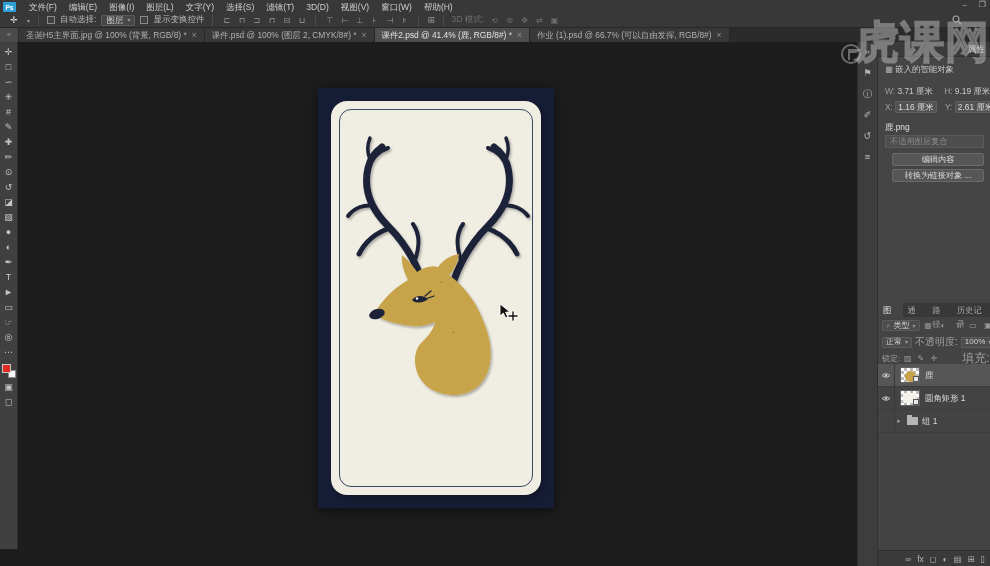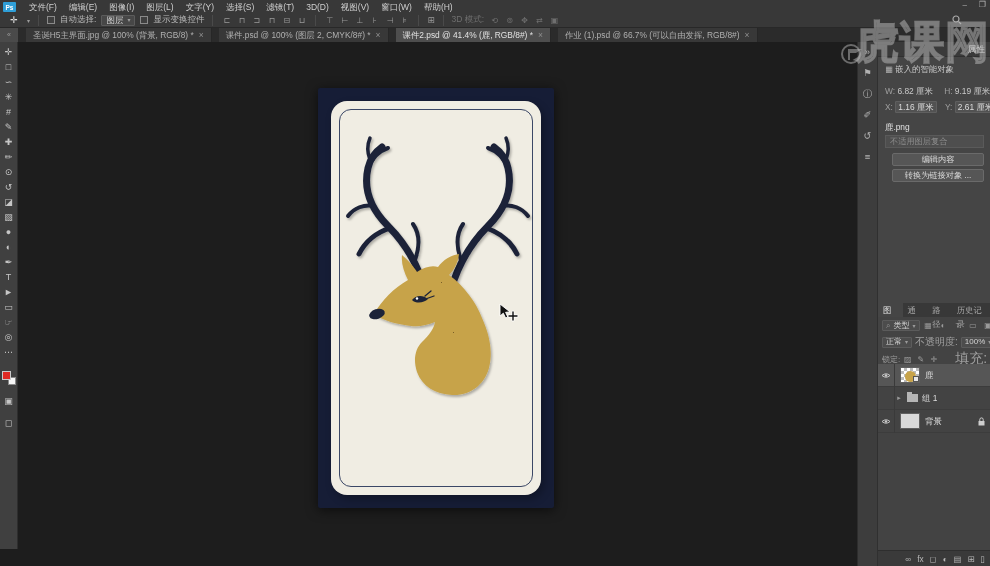--- a/index.html
+++ b/index.html
@@ -1,19 +1,19 @@
 <!DOCTYPE html>
 <html><head>
 <meta charset="utf-8">
 <style>
   * { margin:0; padding:0; box-sizing:border-box; }
   html,body { width:990px; height:566px; overflow:hidden; background:#1d1d1d;
     font-family:"Liberation Sans","DejaVu Sans",sans-serif; }
   #app { position:relative; width:990px; height:566px; background:#1d1d1d; color:#c5c5c5; }
-  .abs { position:absolute;gap:7px; }
+  .abs { position:absolute; }
 
   
   #menubar { left:0; top:0; width:990px; height:15px; background:#383838; border-bottom:1px solid #2a2a2a;
     display:flex; align-items:center; gap:0; padding-left:3px; font-size:8.5px; color:#cfcfcf; }
   #ps-logo { width:13px; height:10px; background:#2f9fd8; color:#fff; font-size:6.5px; font-weight:bold;
     display:flex; align-items:center; justify-content:center; border-radius:1px; margin-right:7px; }
   .menu-item { padding:0 6px; line-height:13px; white-space:nowrap; cursor:default; }
   #win-controls { position:absolute; right:4px; top:0; display:flex; gap:12px; font-size:8px; color:#bbb; }
   #win-controls span { cursor:default; }
 
@@ -362,21 +362,21 @@
 
     <div id="props-header">
       <span id="props-tab">属性</span>
     </div>
     <div class="prop-row" style="top:22px">
       <span style="color:#b5b5b5">▦</span>
       <span>嵌入的智能对象</span>
     </div>
     <div class="prop-row" style="top:44px">
       <span class="prop-label">W:</span>
-      <span>6.82 厘米</span>
+      <span>3.71 厘米</span>
       <span class="prop-label" style="margin-left:9px">H:</span>
       <span>9.19 厘米</span>
     </div>
     <div class="prop-row" style="top:60px">
       <span class="prop-label">X:</span>
       <span class="prop-box">1.16 厘米</span>
       <span class="prop-label" style="margin-left:6px">Y:</span>
       <span class="prop-box">2.61 厘米</span>
     </div>
     <div class="prop-row" style="top:80px;color:#e0e0e0">鹿.png</div>
@@ -422,21 +422,21 @@
         <span class="icon-row">
 
         <span style="width:9px;text-align:center">▨</span>
             <span style="width:9px;text-align:center">✎</span>
             <span style="width:9px;text-align:center">✛</span>
           </span>
         <svg width="7" height="9" viewBox="0 0 7 9">
           <rect x="0.5" y="4" width="6" height="4.5" fill="#b5b5b5"></rect>
           <path d="M1.8 4 V2.6 a1.7 1.7 0 0 1 3.4 0 V4" fill="none" stroke="#b5b5b5" stroke-width="1"></path>
         </svg>
-        <span class="prop-label" style="font-size:14px;margin-left:11px">填充:</span>
+        <span class="prop-label" style="font-size:12px;margin-left:18px">填充:</span>
         <span class="mini-select">
           <span>100%</span>
 
         </span>
       </div>
 
       <div class="layer-list">
 
         <div class="layer-row selected">
           <span class="eye-cell">
@@ -446,43 +446,42 @@
               </svg>
           </span>
           <span class="thumb">
               <span class="deer-mini"></span>
               <span class="badge"></span>
             </span>
           <span>鹿</span>
         </div>
 
 
-
-
-        <div class="layer-row">
-          <span class="eye-cell"></span>
-          <span class="caret">▸</span>
-          <span class="folder-icon"></span>
-          <span>组 1</span>
-        </div>
-
         <div class="layer-row">
           <span class="eye-cell">
             <svg width="10" height="7" viewBox="0 0 10 7">
                 <path d="M1 3.5 Q5 0 9 3.5 Q5 7 1 3.5 Z" fill="none" stroke="#ccc" stroke-width="0.9"></path>
                 <circle cx="5" cy="3.5" r="1.2" fill="#ccc"></circle>
               </svg>
           </span>
-          <span class="thumb solid-gray"></span>
-          <span>背景</span>
-          <svg width="7" height="9" viewBox="0 0 7 9" style="margin-left:auto;margin-right:6px">
-            <rect x="0.5" y="4" width="6" height="4.5" fill="#cfcfcf"></rect>
-            <path d="M1.8 4 V2.6 a1.7 1.7 0 0 1 3.4 0 V4" fill="none" stroke="#cfcfcf" stroke-width="1"></path>
-          </svg>
+          <span class="thumb">
+              <span class="shape-fill" style="border-radius:2px"></span>
+              <span class="badge"></span>
+            </span>
+          <span>圆角矩形 1</span>
         </div>
+
+
+        <div class="layer-row">
+          <span class="eye-cell"></span>
+          <span class="caret">▸</span>
+          <span class="folder-icon"></span>
+          <span>组 1</span>
+        </div>
+
       </div>
 
       <div id="layers-bottom">
 
       <span>∞</span>
           <span>fx</span>
           <span>◻</span>
           <span>◐</span>
           <span>▤</span>
           <span>⊞</span>

